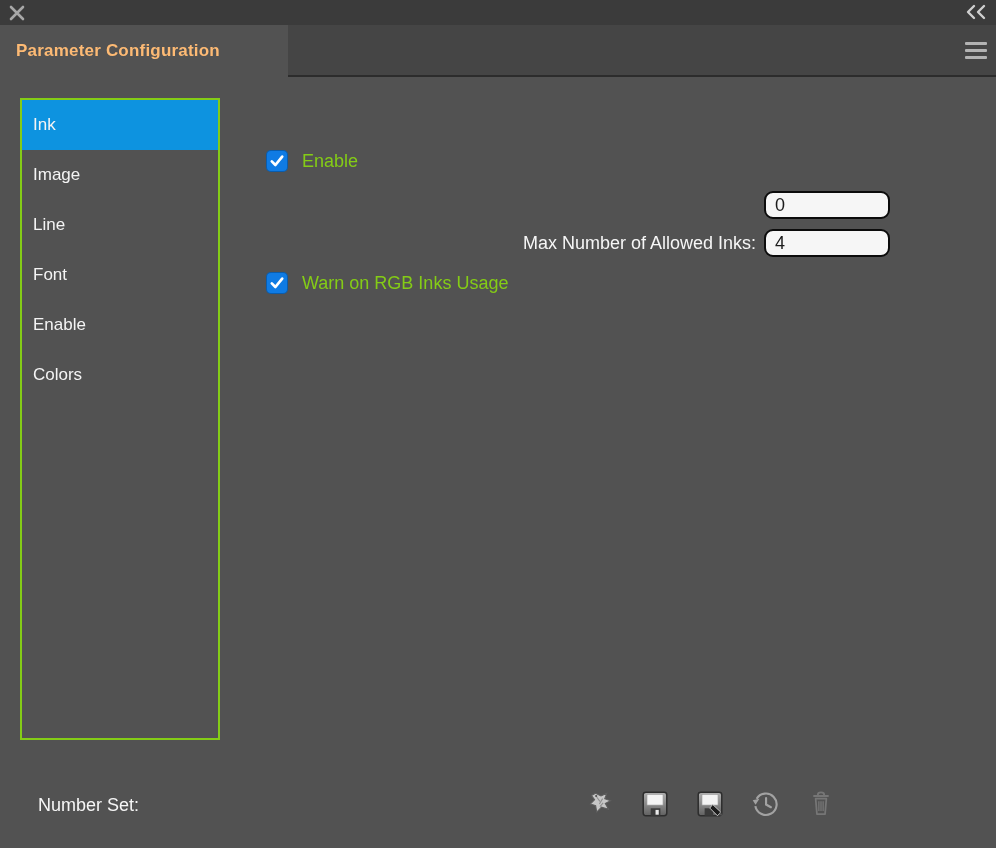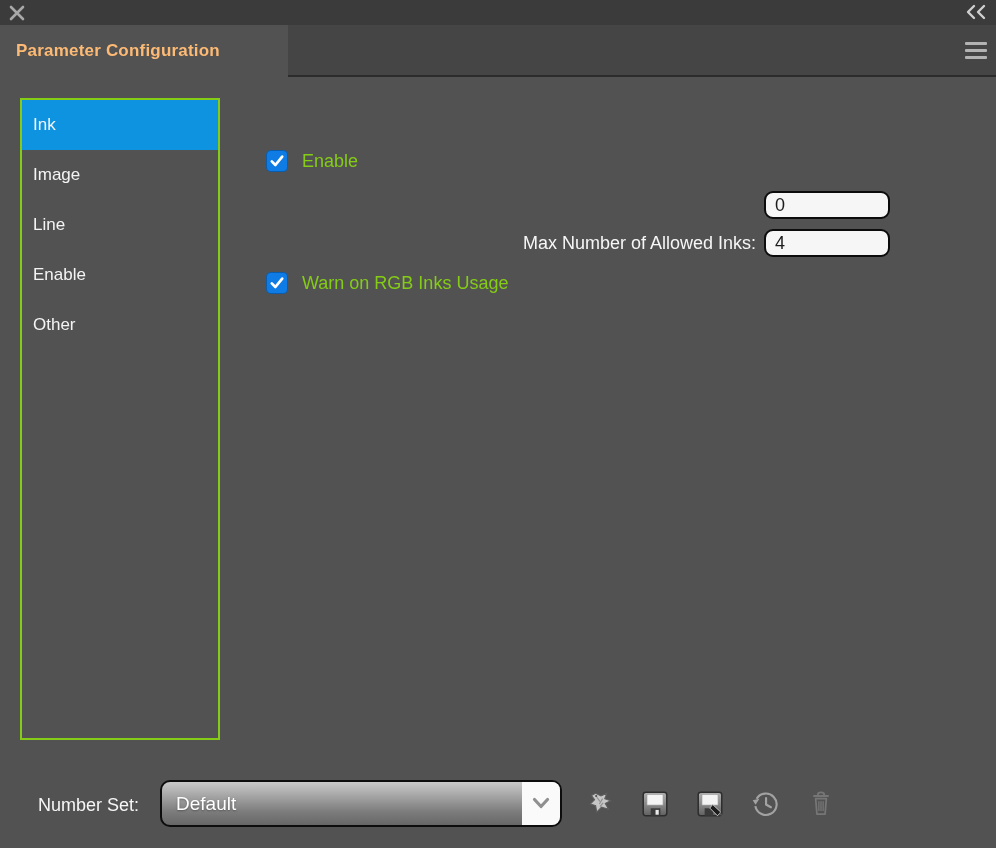--- a/index.html
+++ b/index.html
@@ -78,22 +78,23 @@
   <div class="menu-btn">
     <span class="bar"></span>
     <span class="bar"></span>
     <span class="bar"></span>
   </div>
 
   <div class="sidebar">
     <div class="side-item selected">Ink</div>
     <div class="side-item">Image</div>
     <div class="side-item">Line</div>
+    <div class="side-item">Font</div>
     <div class="side-item">Enable</div>
-    <div class="side-item">Other</div>
+    <div class="side-item">Colors</div>
   </div>
 
   <span class="checkbox" style="left:266px;top:150px;">
     <svg width="16" height="16" viewBox="0 0 20 20">
       <path d="M3.5 10.5 L8 15 L16.5 4.5" stroke="#ffffff" stroke-width="3.4" stroke-linecap="round" stroke-linejoin="round" fill="none"></path>
     </svg>
   </span>
   <span class="cb-label" style="left:302px;top:150px;">Enable</span>
 
   <input class="num-input" style="top: 191px;" value="0">
@@ -103,28 +104,20 @@
 
   <span class="checkbox" style="left:266px;top:272px;">
     <svg width="16" height="16" viewBox="0 0 20 20">
       <path d="M3.5 10.5 L8 15 L16.5 4.5" stroke="#ffffff" stroke-width="3.4" stroke-linecap="round" stroke-linejoin="round" fill="none"></path>
     </svg>
   </span>
   <span class="cb-label" style="left:302px;top:272px;text-align:right;">Warn on RGB Inks Usage</span>
 
   <span class="footer-label">Number Set:</span>
 
-  <div class="dropdown">
-    <span class="dd-text">Default</span>
-    <span class="dd-btn">
-      <svg width="18" height="13" viewBox="0 0 18 13">
-        <path d="M2.5 2.5 L9 9.5 L15.5 2.5" stroke="#909090" stroke-width="3.2" stroke-linecap="round" stroke-linejoin="round" fill="none"></path>
-      </svg>
-    </span>
-  </div>
 
   <span class="tool" style="left:586px;">
     <svg width="30" height="30" viewBox="0 0 28 28">
       <path d="M9 4 L14 6.5 L19.5 4 L17.5 9 L23 11 L18 13.5 L21 19 L14.5 17 L10 21.5 L9 15.5 L4 14 L8 10 L5 6 Z" fill="#c6c6c6" stroke="#5d5d5d" stroke-width="1"></path>
       <path d="M10 7.5 L13 11.5 M15.5 9 L12.5 14 M16 13 L13 16.5" stroke="#8d8d8d" stroke-width="1" fill="none"></path>
       <circle cx="9.5" cy="6.5" r="1" fill="#4a4a4a"></circle>
     </svg>
   </span>
 
   <span class="tool" style="left:640px;">

